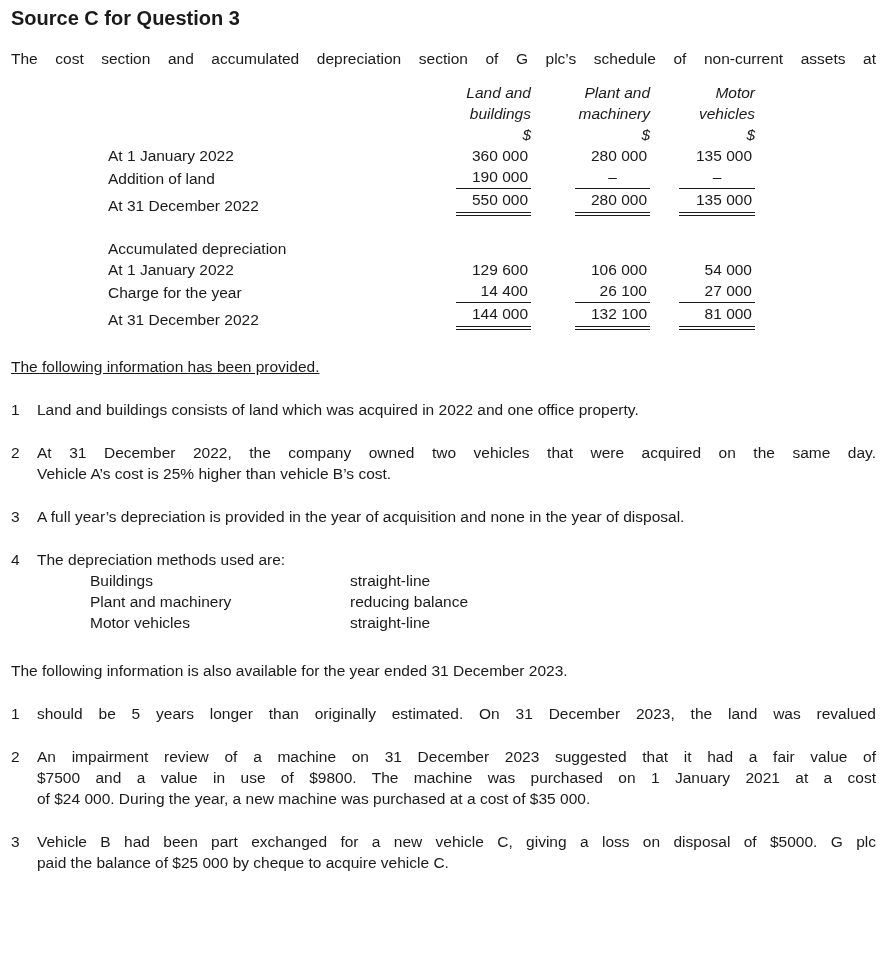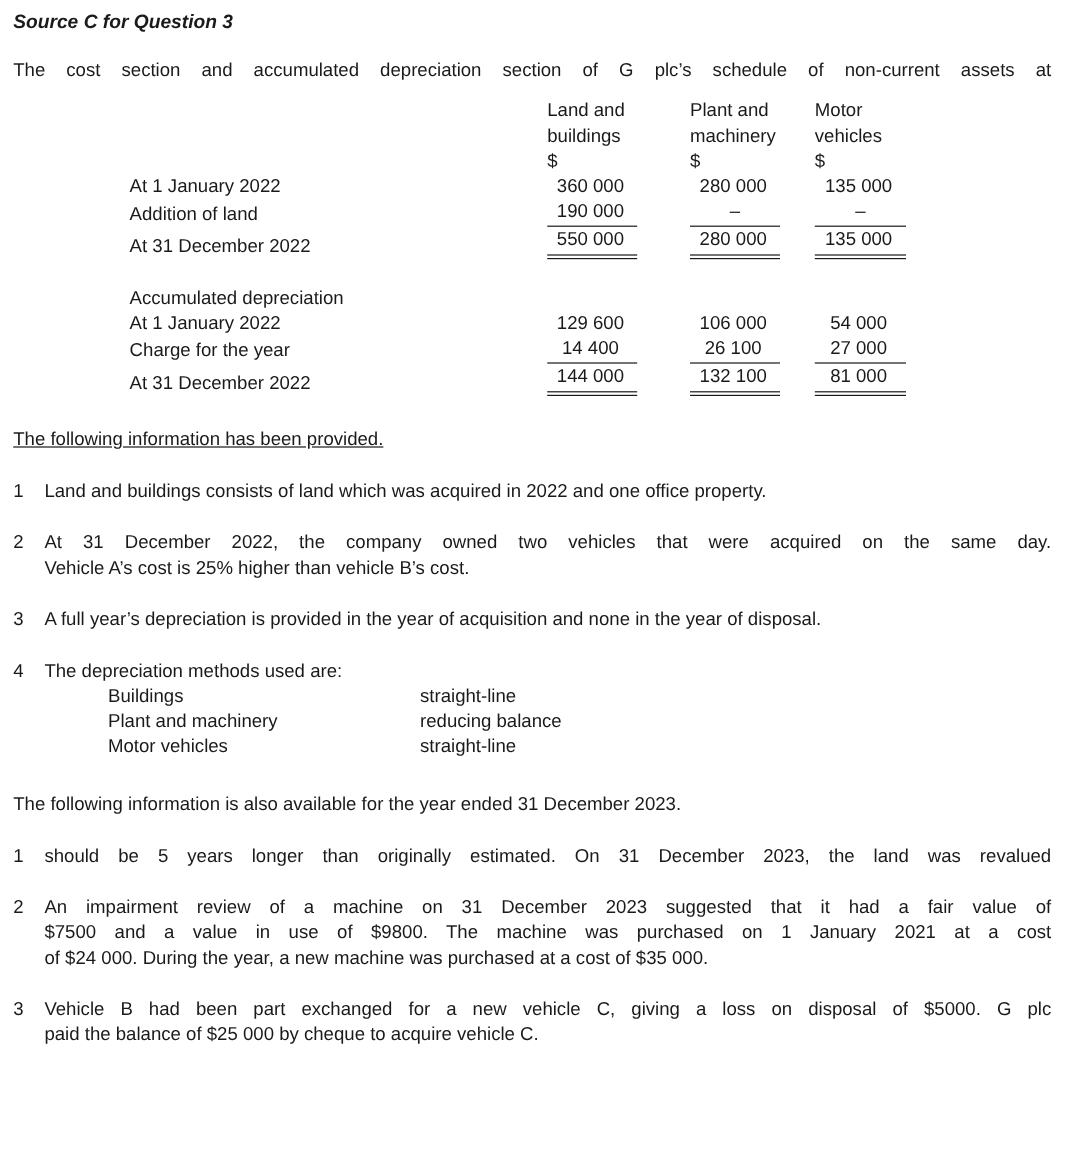--- a/index.html
+++ b/index.html
@@ -8,44 +8,43 @@
     width: 892px; height: 980px;
     padding: 8px 16px 0 11px;
     background: #ffffff;
     color: #1a1a1a;
     font-family: "Liberation Sans", "DejaVu Sans", sans-serif;
     font-size: 15.5px;
     line-height: 21px;
     overflow: hidden;
   }
   .title {
-    font-size: 16px; line-height: 21px;
+    font-size: 20px; line-height: 21px;
     font-weight: bold;
     margin: 0 0 19px 0;
-    font-style: italic;
   }
   .para { margin: 0; }
   .intro { margin-bottom: 13px; }
   
   .jl { text-align: justify; text-align-last: justify; }
 
   
   table.sched {
     border-collapse: separate; border-spacing: 0;
     table-layout: fixed;
     margin-left: 97px;
   }
   table.sched th, table.sched td {
     padding: 0; font-weight: normal;
     vertical-align: bottom;
     line-height: 21px;
     white-space: nowrap;
   }
-  .hdr  { text-align: left; }
-  .num  { text-align: center; padding-right: 3px !important; }
+  .hdr  { text-align: right; font-style: italic; }
+  .num  { text-align: right; padding-right: 3px !important; }
   .nil  { text-align: center; }
   .u-single { border-bottom: 1.5px solid #1a1a1a; padding-bottom: 1px !important; }
   .u-double { border-bottom: 4px double #1a1a1a; padding-bottom: 2px !important; }
   tr.spacer td { height: 22px; }
 
   
   .note { margin: 26px 0 22px 0; text-decoration: underline; }
   .note2 { margin: 27px 0 22px 0; }
   .item { position: relative; padding-left: 26px; margin: 0 0 22px 0; }
   .item .n { position: absolute; left: 0; top: 0; }

